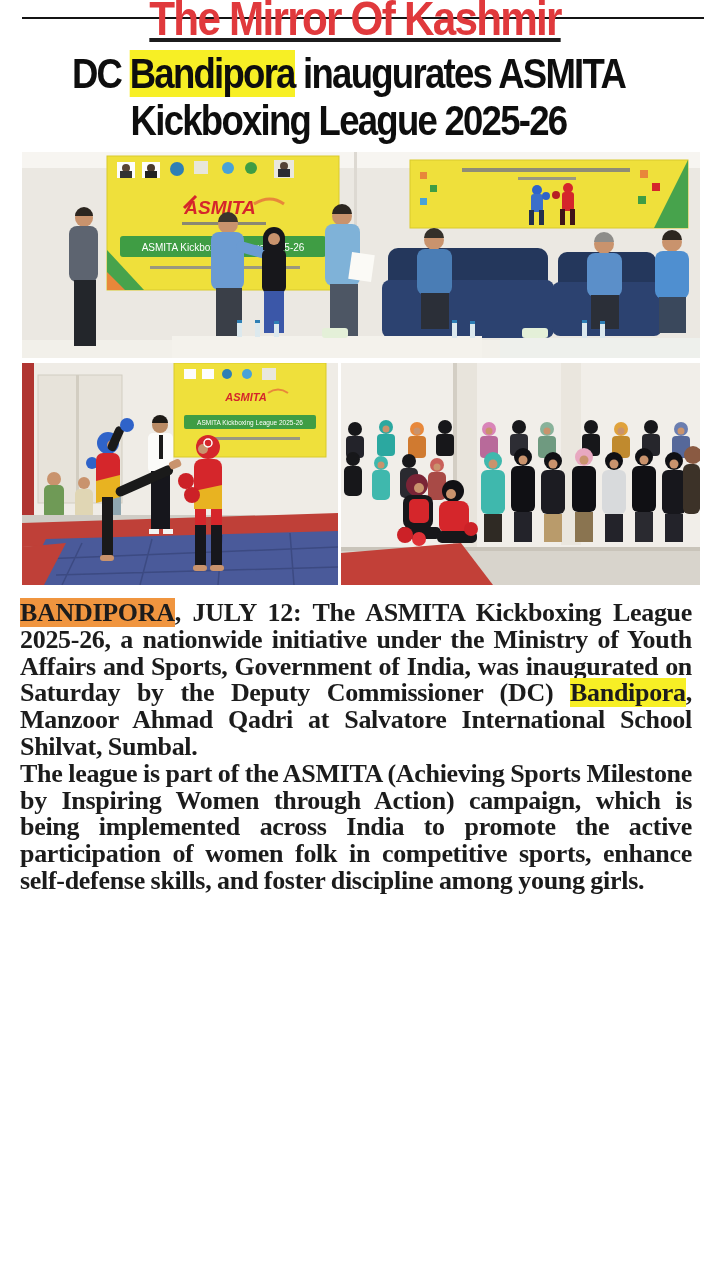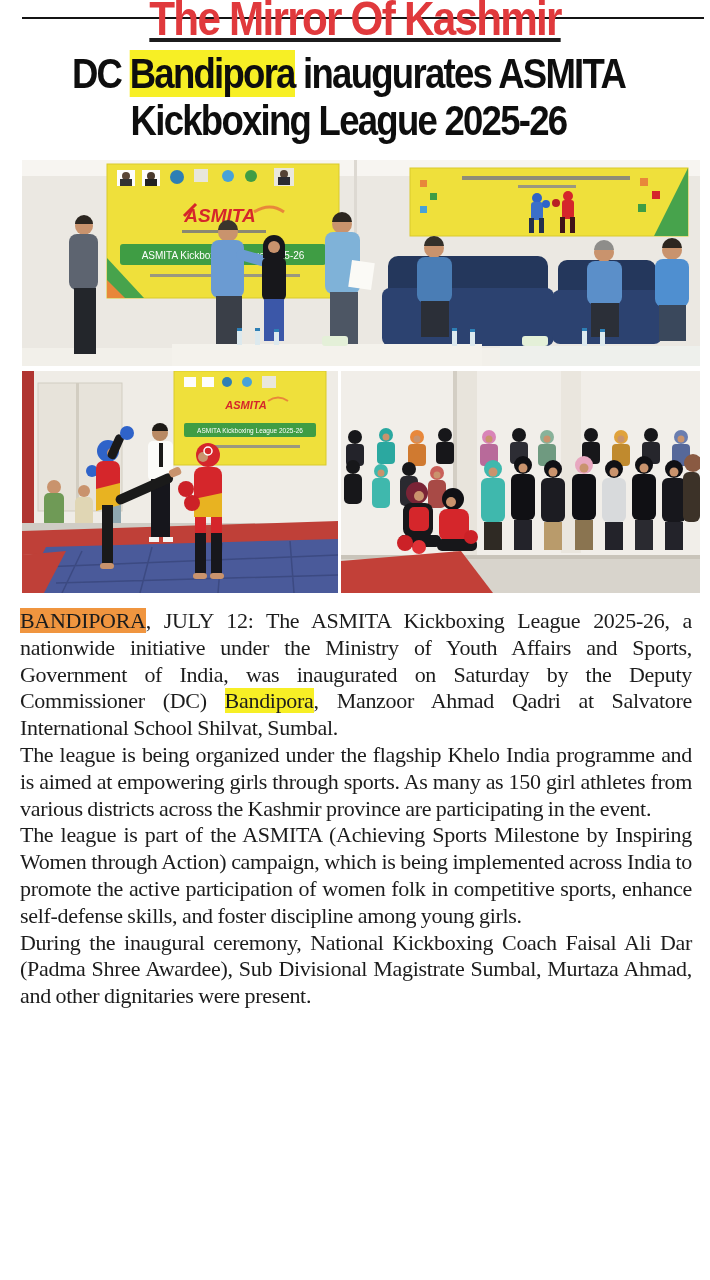--- a/index.html
+++ b/index.html
@@ -20,30 +20,30 @@
   
   .headline{margin:0 13px 6px 0;}
   .headline-line{
     text-align:center;font-family:"Liberation Sans", sans-serif;font-weight:bold;
     font-size:42px;line-height:47px;letter-spacing:-2px;color:#0e0e0e;
     transform:scaleX(0.87);transform-origin:50% 50%;white-space:nowrap;
   }
   .hl-yellow{background:var(--hl-yellow,#f7ef25);}
   .hl-orange{background:var(--hl-orange,#f0953f);}
   
-  .collage{position:relative;height:434px;margin-top:16px;}
+  .collage{position:relative;height:434px;margin-top:8px;}
   .photo{position:absolute;display:block;}
   #photo-top{left:22px;top:0;width:678px;height:206px;}
   #photo-left{left:22px;top:211px;width:316px;height:222px;}
   #photo-right{left:341px;top:211px;width:359px;height:222px;}
   
   .article{margin:14px 18px 0 20px;}
   .article p{
     margin:0;text-align:justify;
-    font-size:22px;line-height:26.8px;letter-spacing:-0.3px;word-spacing:-0.5px;
+    font-size:26px;line-height:26.8px;letter-spacing:-0.3px;word-spacing:-0.5px;font-weight:bold;
   }
   svg text{font-family:"Liberation Sans", sans-serif;}
 </style>
 </head>
 <body>
 
 <header class="masthead">
   <div class="rule"></div>
   <h1 class="masthead-title">The Mirror Of Kashmir</h1>
 </header>
@@ -352,16 +352,14 @@
         <circle cx="110" cy="131" r="5" fill="#c9936d"></circle>
       <rect x="98" y="138" width="30" height="32" rx="8" fill="#d5262b"></rect>
       <rect x="96" y="168" width="40" height="12" rx="5" fill="#17171a"></rect>
       <circle cx="130" cy="166" r="7" fill="#cc2127"></circle>
     </g>
   </svg>
 </section>
 
 <article class="article">
     <p><span class="hl-orange">BANDIPORA</span><span>, JULY 12: The ASMITA Kickboxing League 2025-26, a nationwide initiative under the Ministry of Youth Affairs and Sports, Government of India, was inaugurated on Saturday by the Deputy Commissioner (DC) </span><span class="hl-yellow">Bandipora</span><span>, Manzoor Ahmad Qadri at Salvatore International School Shilvat, Sumbal.</span></p>
-    <p><span>The league is being organized under the flagship Khelo India programme and is aimed at empowering girls through sports. As many as 150 girl athletes from various districts across the Kashmir province are participating in the event.</span></p>
     <p><span>The league is part of the ASMITA (Achieving Sports Milestone by Inspiring Women through Action) campaign, which is being implemented across India to promote the active participation of women folk in competitive sports, enhance self-defense skills, and foster discipline among young girls.</span></p>
-    <p><span>During the inaugural ceremony, National Kickboxing Coach Faisal Ali Dar (Padma Shree Awardee), Sub Divisional Magistrate Sumbal, Murtaza Ahmad, and other dignitaries were present.</span></p>
   </article>
 
 </body></html>

